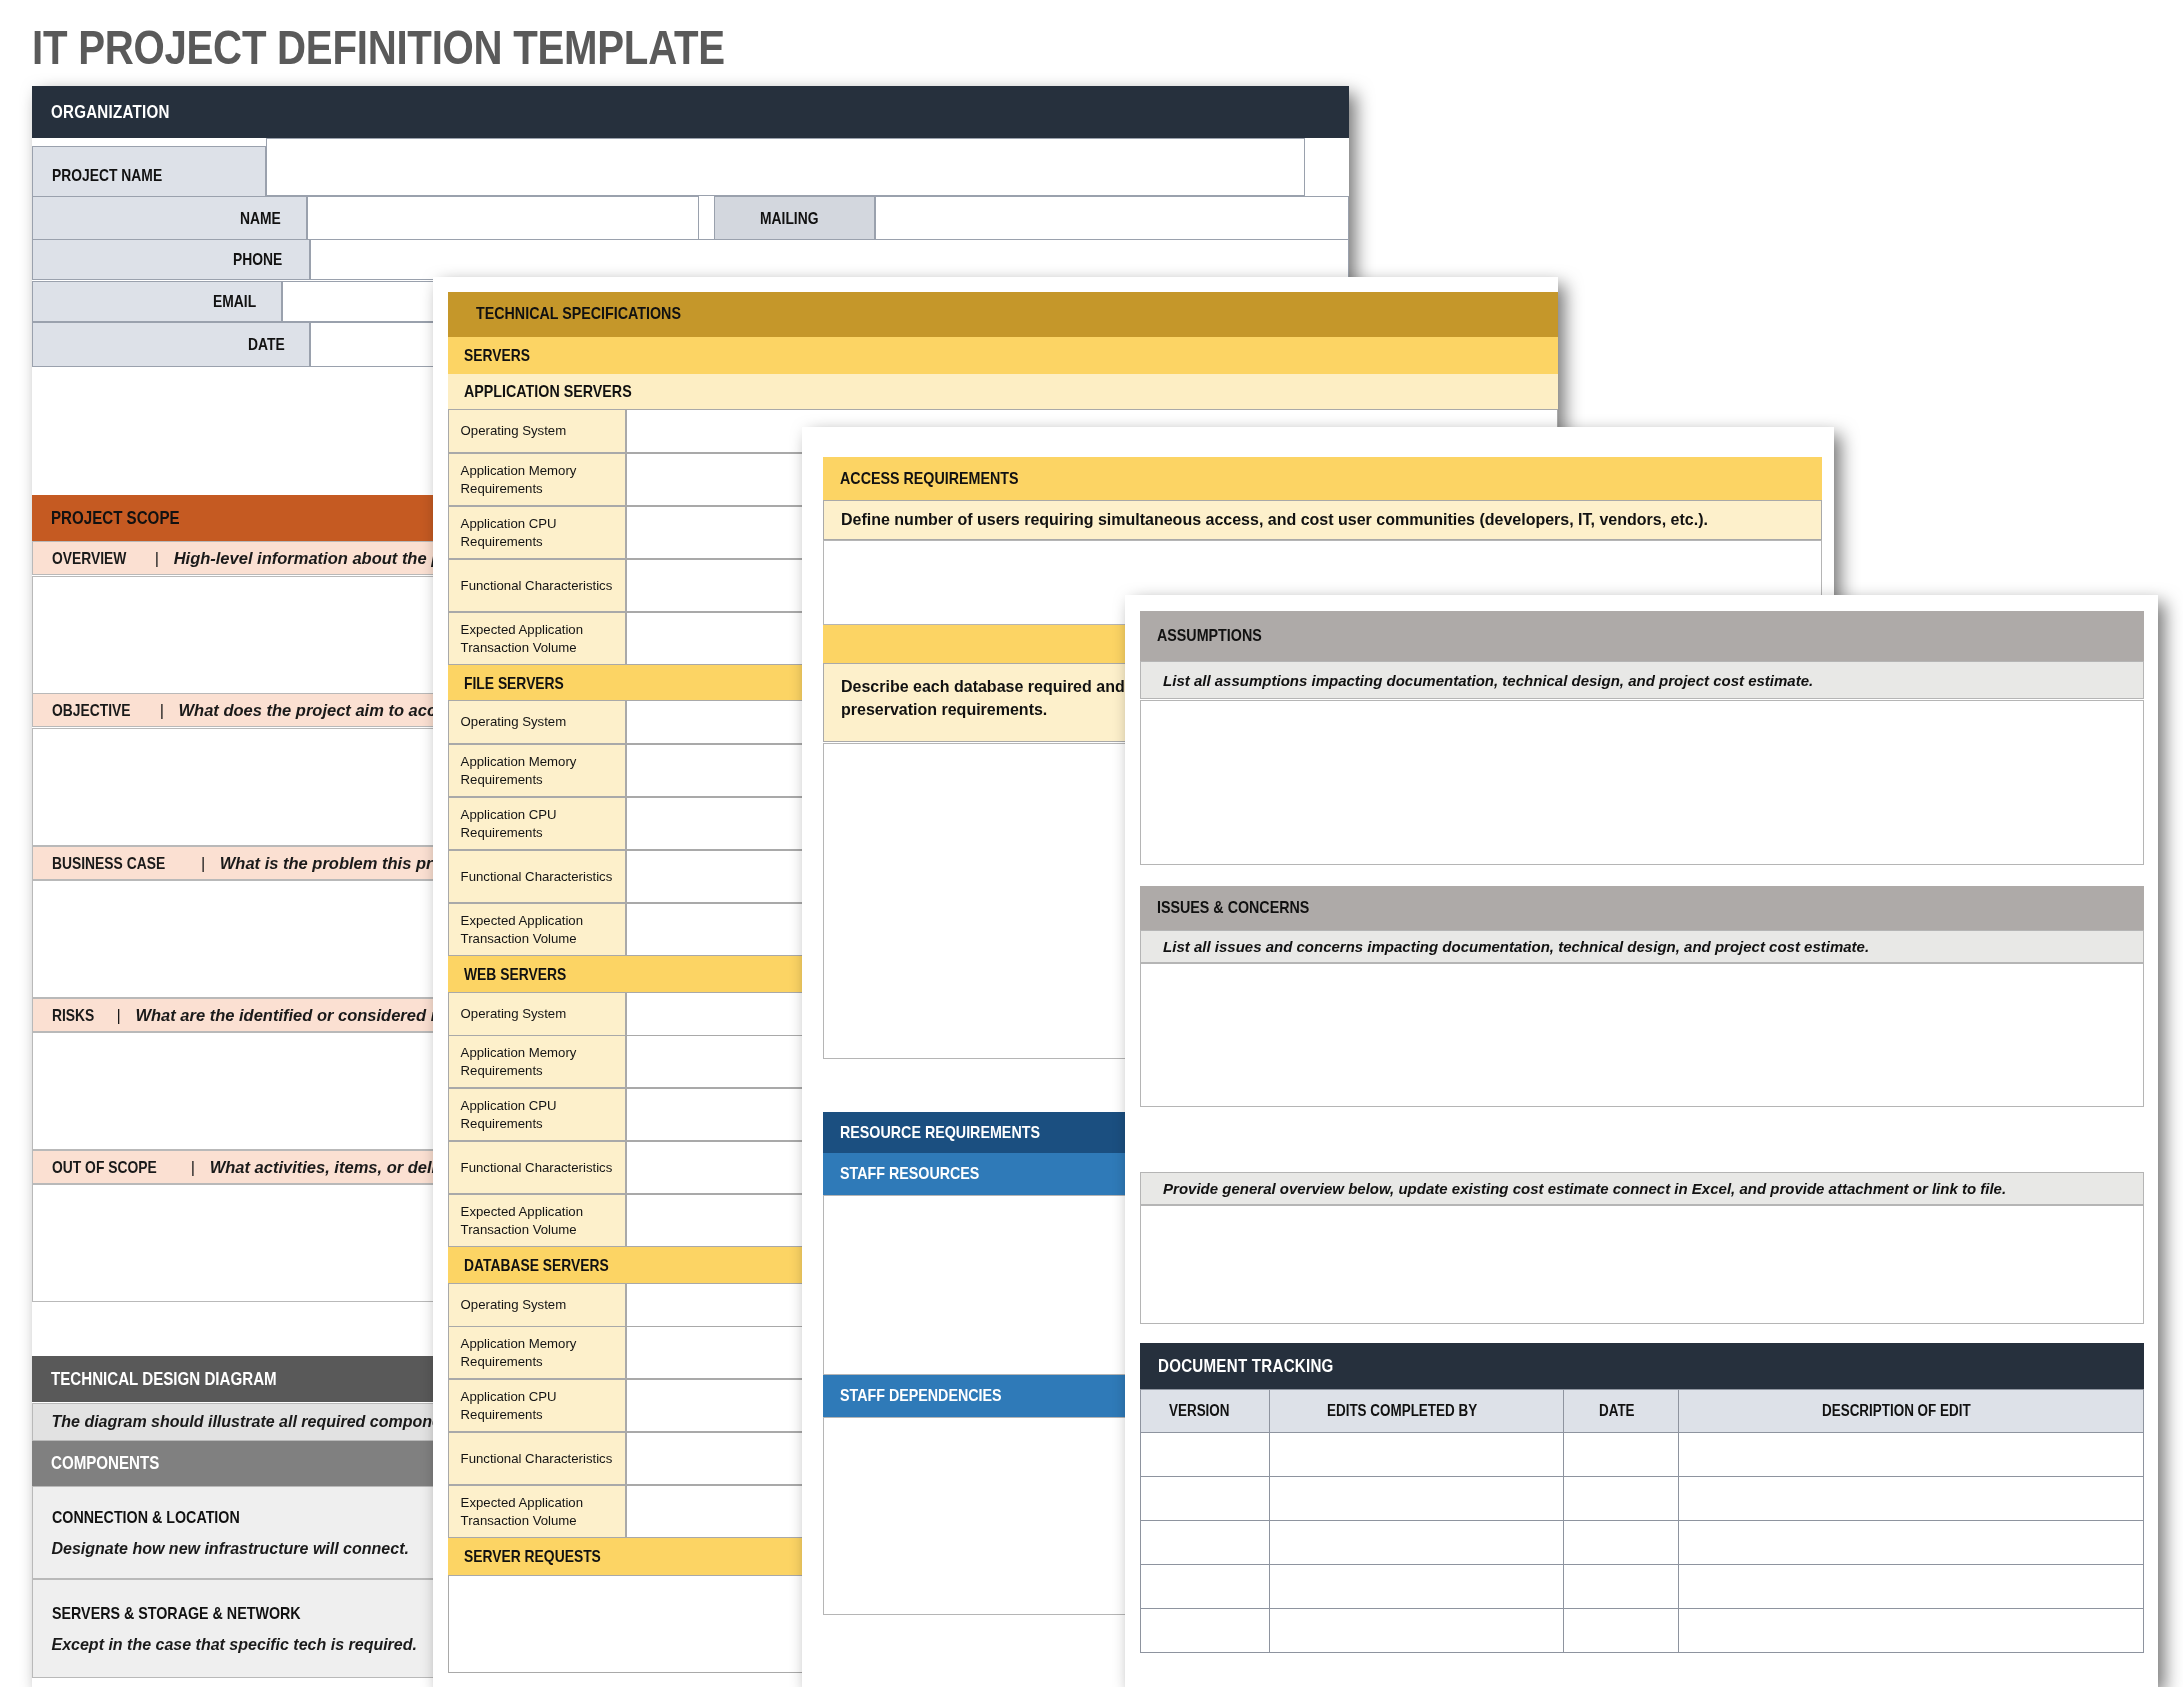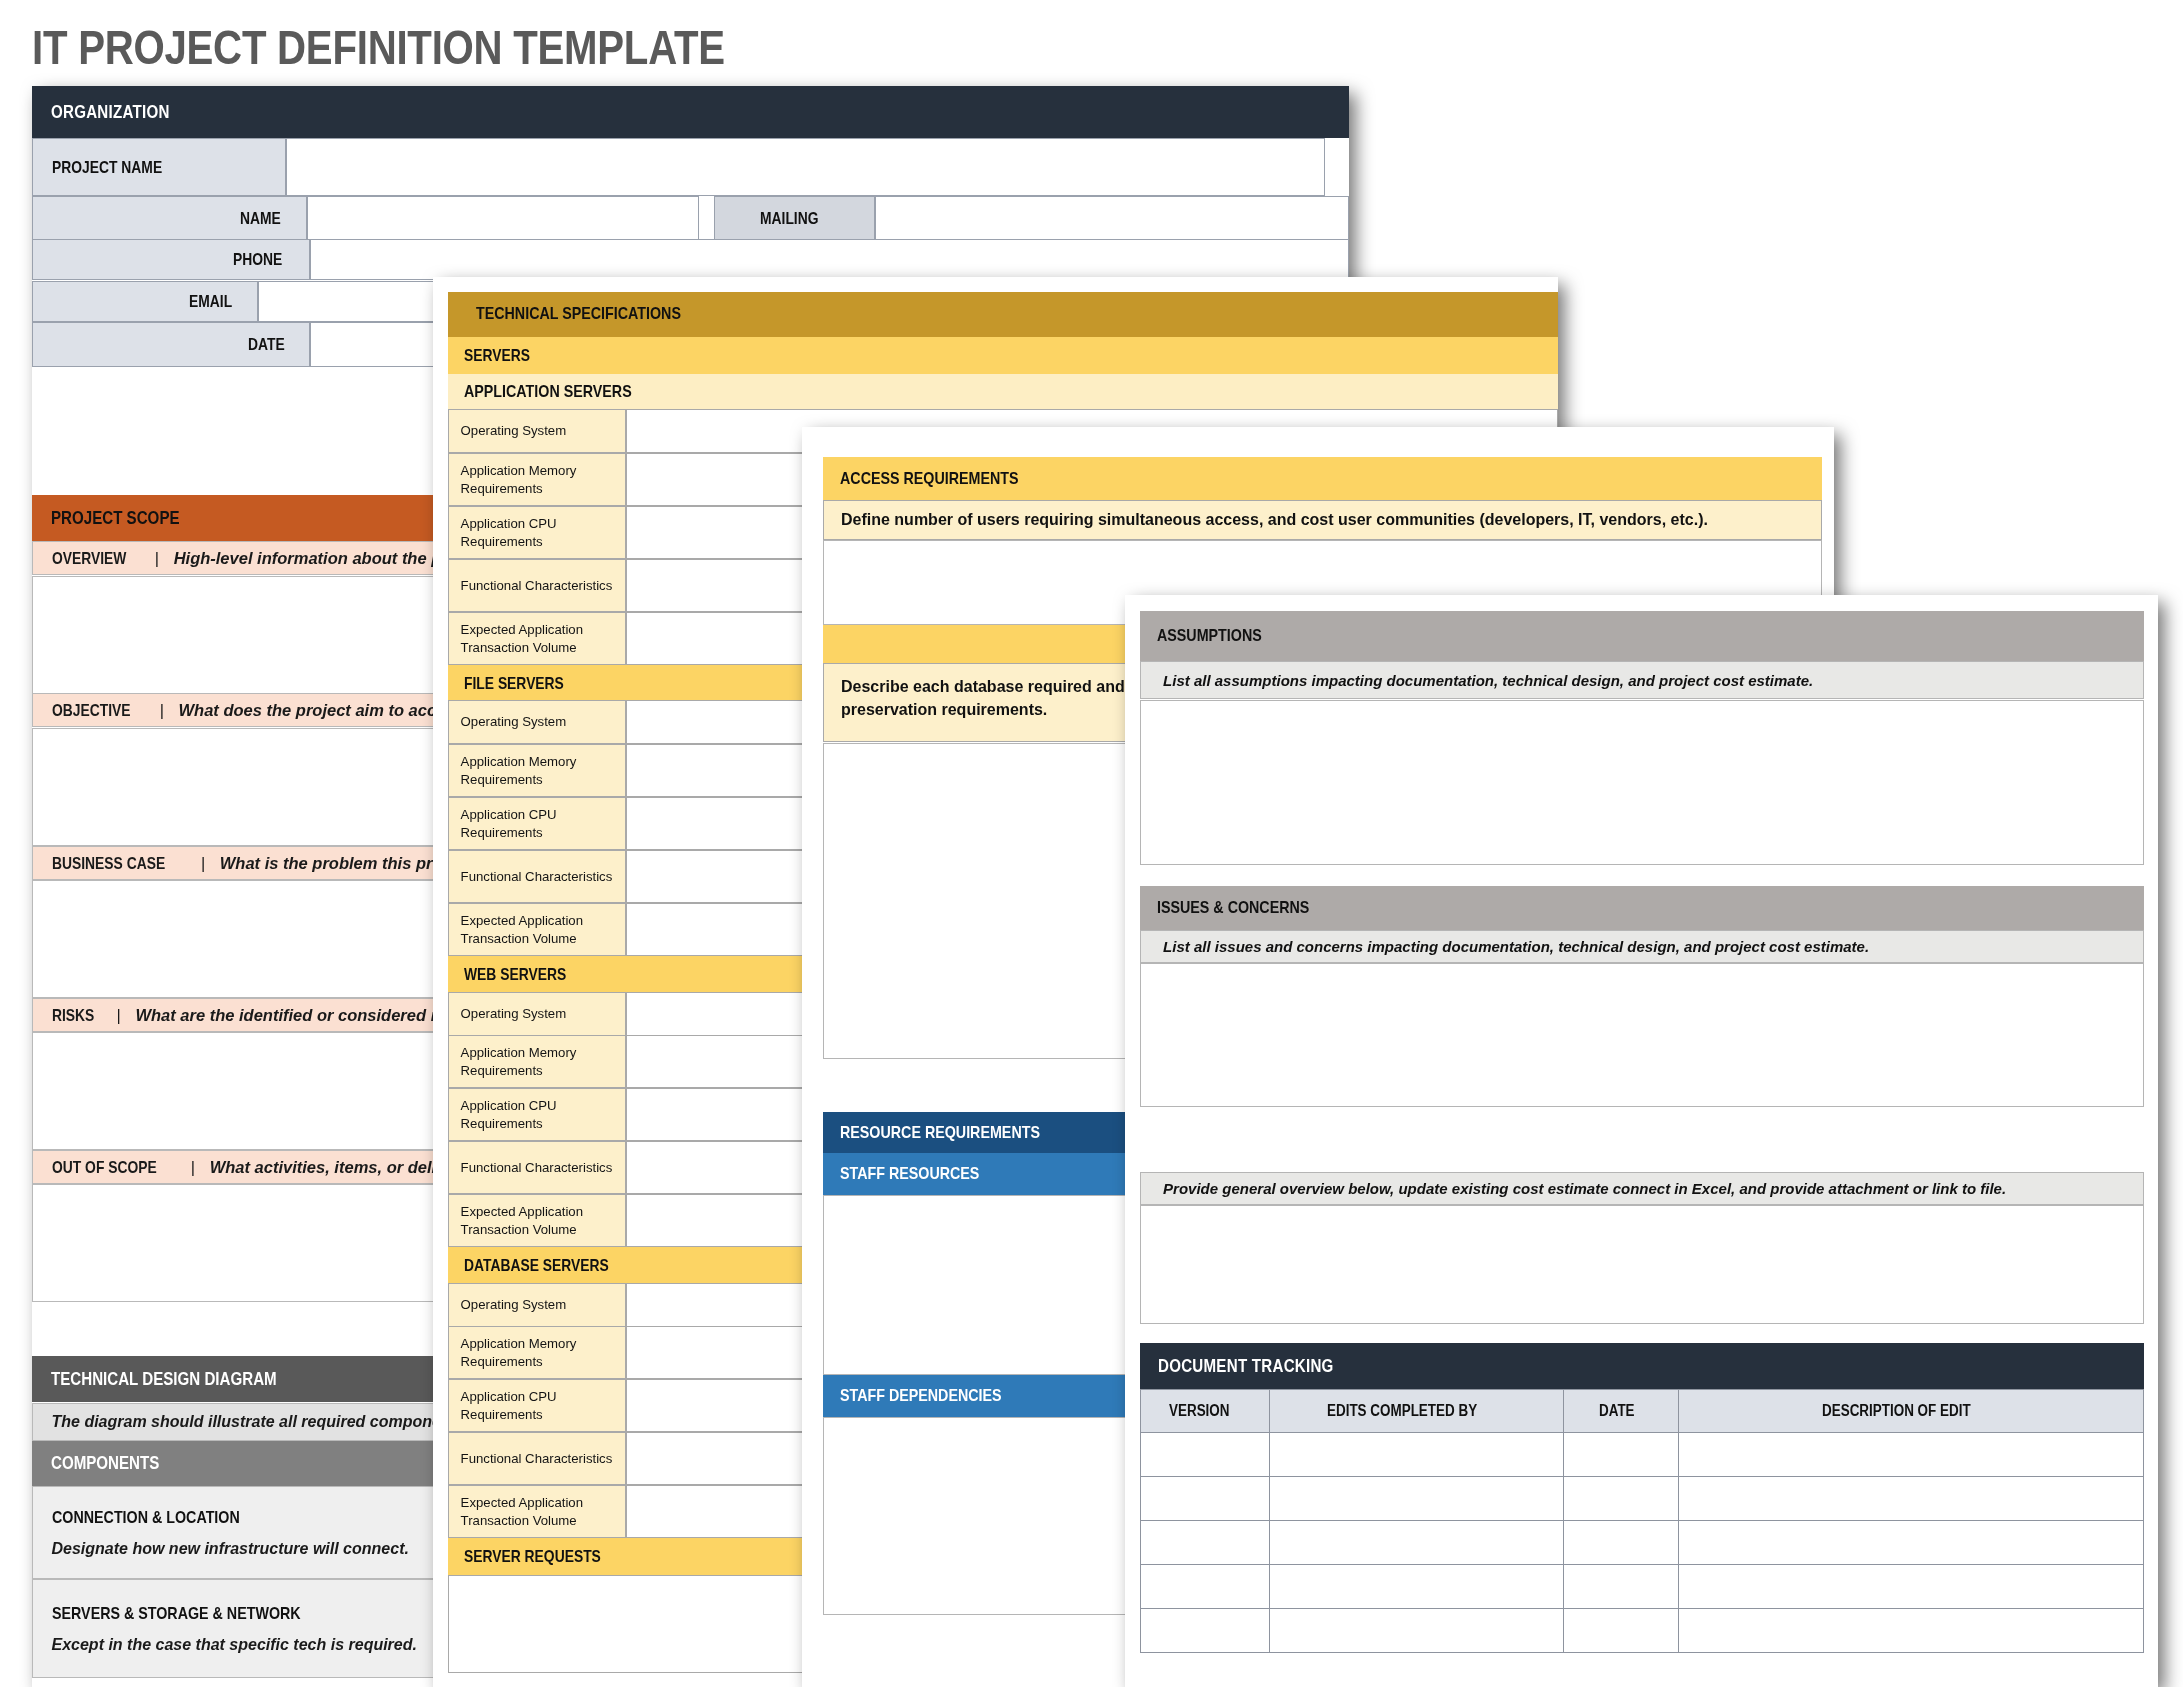--- a/index.html
+++ b/index.html
@@ -140,21 +140,21 @@
 
 <div class="page-title">IT PROJECT DEFINITION TEMPLATE</div>
 
 <div class="card" style="left:32px;top:86px;width:1317px;height:1601px;">
 
   <div class="bar bar-dark" style="position:absolute;left:0;top:0;width:1317px;height:52px;">
     <span class="lbl-cmp">ORGANIZATION</span>
   </div>
 
   <div class="grid-row" style="position:absolute;left:0;top:52px;width:1317px;height:58px;">
-    <div class="cellL" style="width:254px;height:58px;padding-left:18.5px;">
+    <div class="cellL" style="width:234px;height:58px;padding-left:18.5px;margin-top:8px;">
       <span class="lbl-cmp">PROJECT NAME</span>
     </div>
     <div class="cellR" style="width:1039px;height:58px;"></div>
   </div>
 
   <div class="grid-row" style="position:absolute;left:0;top:110px;width:1317px;height:60px;">
     <div class="cellL" style="width:278px;height:44px;justify-content:flex-end;padding-right:17px;">
       <span class="lbl-cmp">NAME</span>
     </div>
     <div class="cellR" style="width:397px;height:44px;"></div>
@@ -165,21 +165,21 @@
   </div>
 
   <div class="grid-row" style="position:absolute;left:0;top:153px;width:1317px;height:41px;">
     <div class="cellL" style="width:278px;height:41px;justify-content:flex-end;padding-right:17px;">
       <span class="lbl-cmp">PHONE</span>
     </div>
     <div class="cellR" style="width:1039px;height:41px;"></div>
   </div>
 
   <div class="grid-row" style="position:absolute;left:0;top:195px;width:1317px;height:41px;">
-    <div class="cellL" style="width:226px;height:41px;justify-content:flex-end;padding-right:17px;">
+    <div class="cellL" style="width:250px;height:41px;justify-content:flex-end;padding-right:17px;">
       <span class="lbl-cmp">EMAIL</span>
     </div>
     <div class="cellR" style="width:1039px;height:41px;"></div>
   </div>
 
   <div class="grid-row" style="position:absolute;left:0;top:236px;width:1317px;height:45px;">
     <div class="cellL" style="width:278px;height:45px;justify-content:flex-end;padding-right:17px;">
       <span class="lbl-cmp">DATE</span>
     </div>
     <div class="cellR" style="width:1039px;height:45px;"></div>

